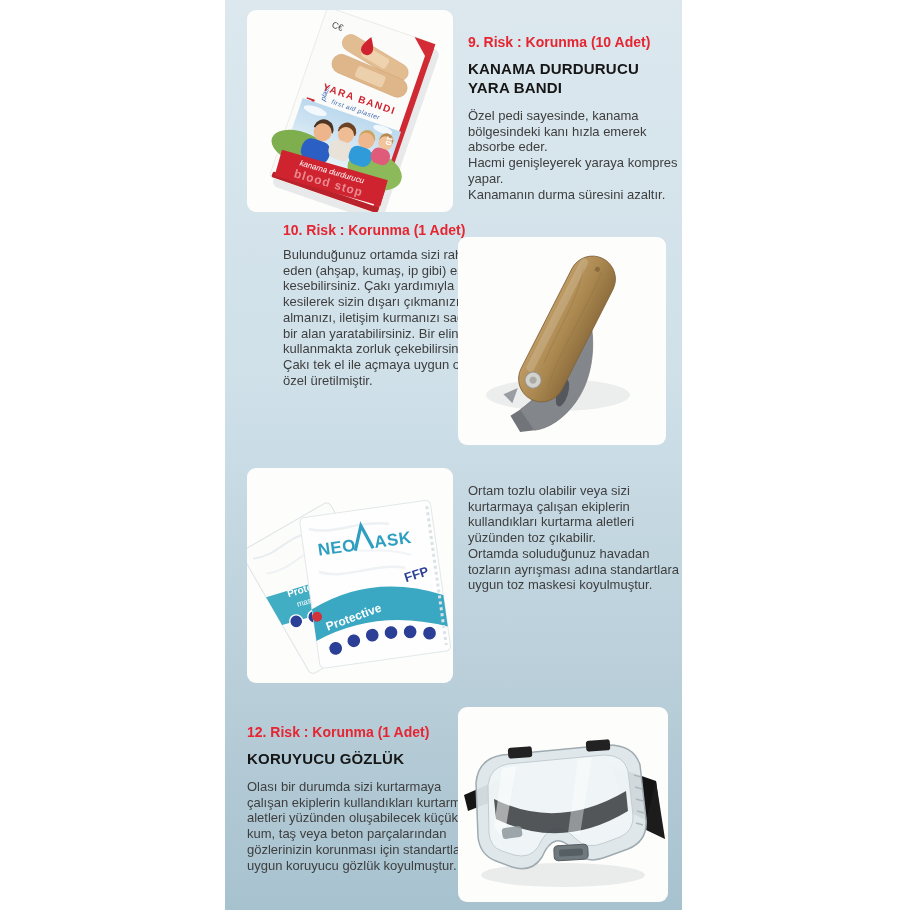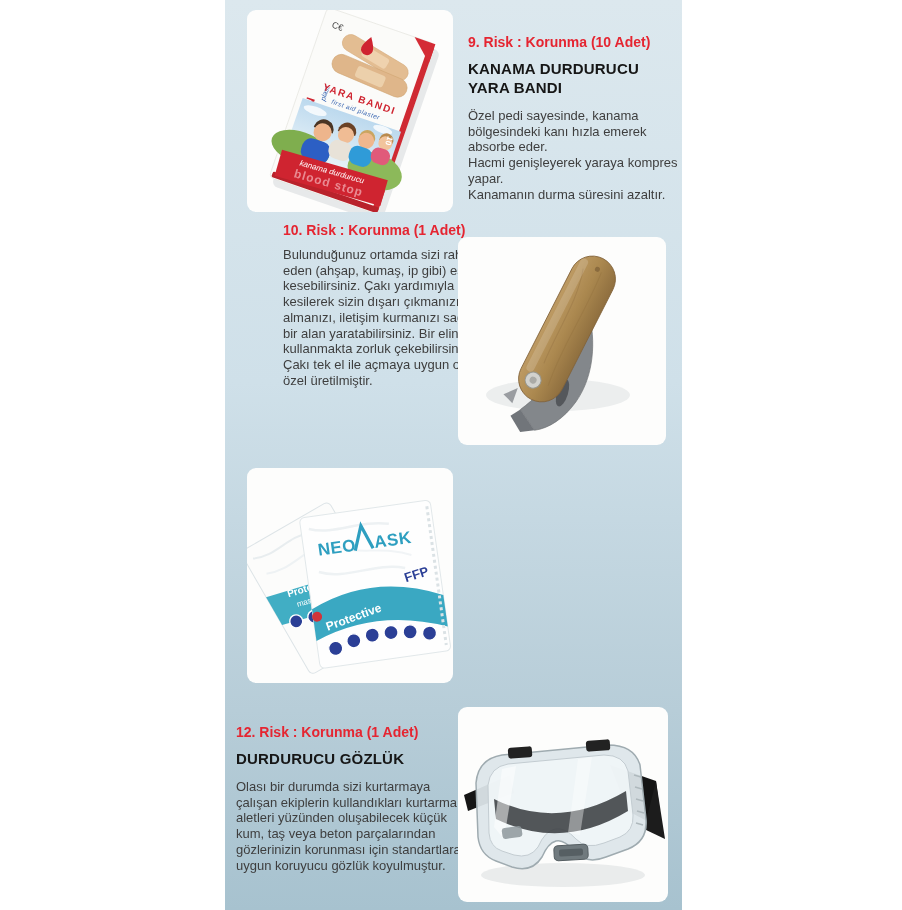--- a/index.html
+++ b/index.html
@@ -8,21 +8,21 @@
          background:linear-gradient(180deg,#dce8ee 0%,#cfe0e9 42%,#b7cdd8 78%,#a7c2cf 100%);}
   .card{position:absolute;background:#fdfdfc;border-radius:9px;overflow:hidden;}
   .c1{left:247px;top:10px;width:206px;height:202px;}
   .c2{left:458px;top:237px;width:208px;height:208px;}
   .c3{left:247px;top:468px;width:206px;height:215px;}
   .c4{left:458px;top:707px;width:210px;height:195px;}
   .txt{position:absolute;}
   .t1{left:468px;top:34px;width:218px;}
   .t2{left:247px;top:222px;width:226px;margin-left:36px;}
   .t3{left:468px;top:483px;width:218px;}
-  .t4{left:236px;top:724px;width:226px;}
+  .t4{left:247px;top:724px;width:226px;}
   .risk{color:#e52531;font-size:14px;font-weight:bold;margin:0 0 9px 0;}
   .pname{color:#161616;font-size:15px;font-weight:bold;line-height:19px;margin:0 0 11px 0;
          white-space:pre-line;letter-spacing:.2px;}
   .desc{color:#3e3e3e;font-size:13px;line-height:15.7px;white-space:pre-line;}
   svg{display:block;}
 </style>
 </head>
 <body>
 
 <div>
@@ -170,25 +170,27 @@
           <circle cx="137" cy="166" r="7" fill="#2b3f96" stroke="#ffffff" stroke-width="1.3"></circle>
           <circle cx="156" cy="168" r="7" fill="#2b3f96" stroke="#ffffff" stroke-width="1.3"></circle>
           <circle cx="175" cy="172" r="7" fill="#2b3f96" stroke="#ffffff" stroke-width="1.3"></circle>
         </g>
         <circle cx="66" cy="140" r="5" fill="#d2333a"></circle>
         <path d="M 190,46 L 190,186" stroke="#dbe2e5" stroke-width="3" stroke-dasharray="3 3"></path>
       </g>
     </svg>
   </div>
   <div class="txt t3">
+    <div class="desc">Ortam tozlu olabilir veya sizi kurtarmaya çalışan ekiplerin kullandıkları kurtarma aletleri yüzünden toz çıkabilir.
+Ortamda soluduğunuz havadan tozların ayrışması adına standartlara uygun toz maskesi koyulmuştur.</div>
   </div>
 
   <div class="txt t4">
     <div class="risk">12. Risk : Korunma (1 Adet)</div>
-    <div class="pname">DURDURUCU GÖZLÜK</div>
+    <div class="pname">KORUYUCU GÖZLÜK</div>
     <div class="desc">Olası bir durumda sizi kurtarmaya çalışan ekiplerin kullandıkları kurtarma aletleri yüzünden oluşabilecek küçük kum, taş veya beton parçalarından gözlerinizin korunması için standartlara uygun koruyucu gözlük koyulmuştur.</div>
   </div>
   <div class="card c4">
     <svg width="210" height="195" viewBox="0 0 210 195">
       <ellipse cx="105" cy="168" rx="82" ry="12" fill="rgba(150,160,165,0.18)"></ellipse>
       <g>
         <path d="M 6,88 L 52,68 L 56,86 L 10,104 Z" fill="#161616"></path>
         <path d="M 152,58 L 198,74 L 204,122 L 170,104 Z" fill="#141414"></path>
         <path d="M 198,74 L 207,132 L 186,122 Z" fill="#1c1c1c"></path>
       </g>

